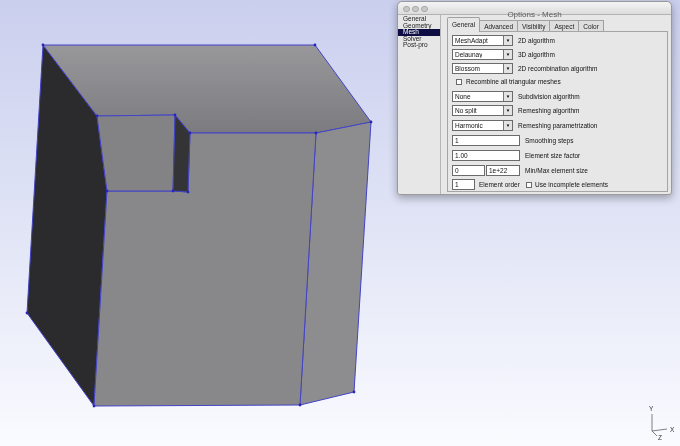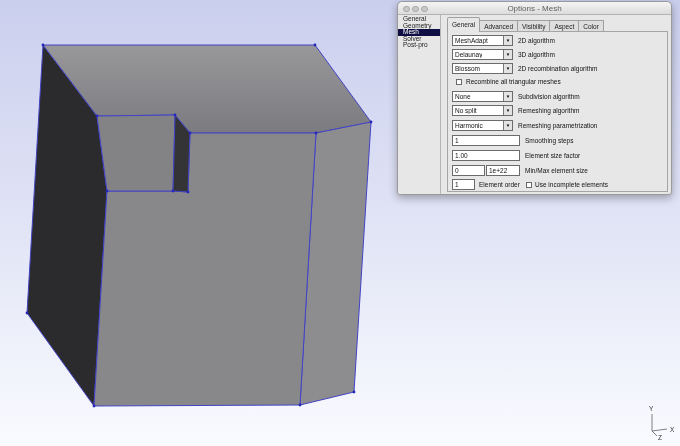--- a/index.html
+++ b/index.html
@@ -20,21 +20,21 @@
     border-radius:5px 5px 3px 3px;
     box-shadow:0 3px 9px rgba(0,0,0,0.32);
     font-size:6.5px; color:#111;
   }
   .titlebar {
     position:relative; height:13px;
     background:linear-gradient(180deg,#f4f4f4,#dcdcdc);
     border-bottom:1px solid #b3b3b3; border-radius:5px 5px 0 0;
   }
   .title {
-    position:absolute; left:0; right:0; top:2px; text-align:center;
+    position:absolute; left:0; right:0; top:8px; text-align:center;
     font-size:8px; color:#5e5e5e;
   }
   .lights { position:absolute; left:5px; top:3.5px; display:flex; gap:2.5px; }
   .light { width:6.5px; height:6.5px; border-radius:50%; background:#c9c9c9; border:1px solid #a9a9a9; }
 
   .dlg-body { position:absolute; left:0; top:13px; right:0; bottom:0; }
 
   .sidebar {
     position:absolute; left:0; top:0; width:43px; bottom:0;
     border-right:1px solid #b5b5b5; border-bottom-left-radius:3px; background:#e7e7e7;

